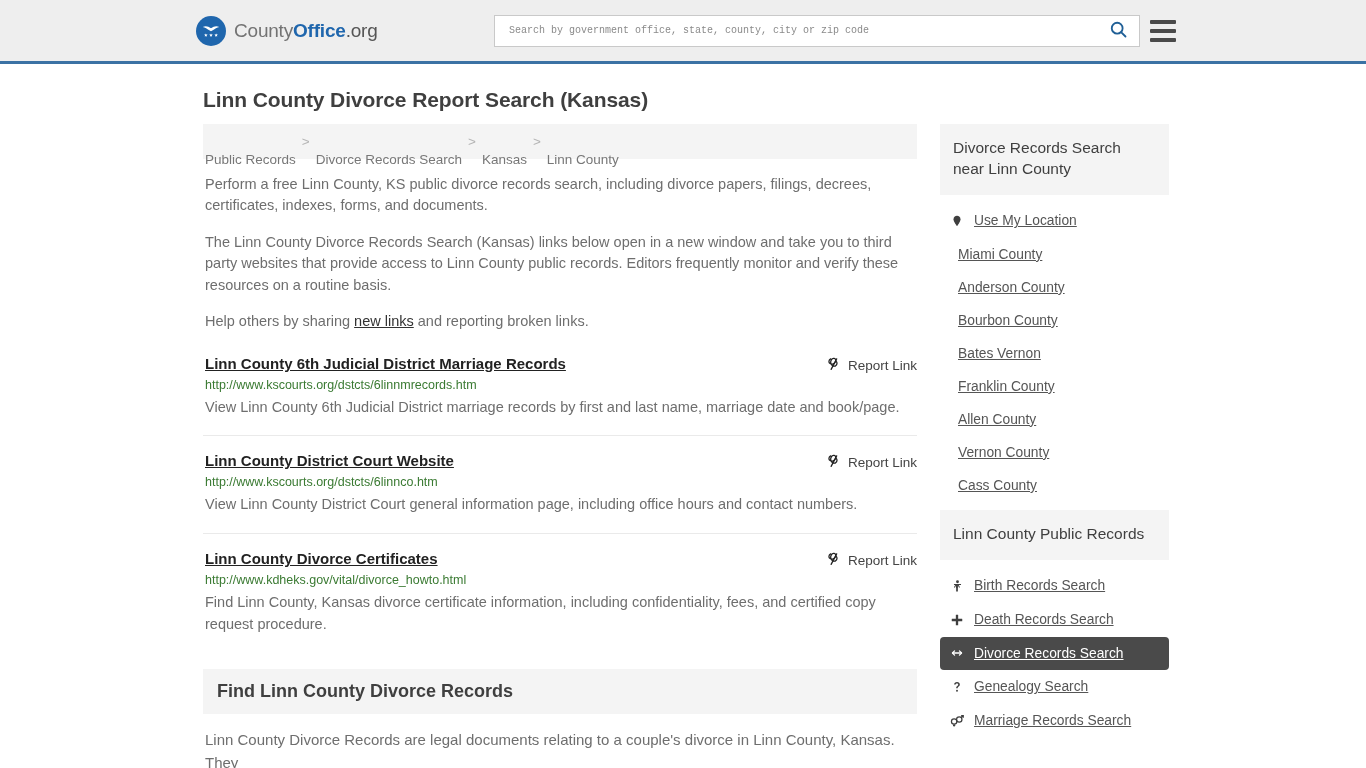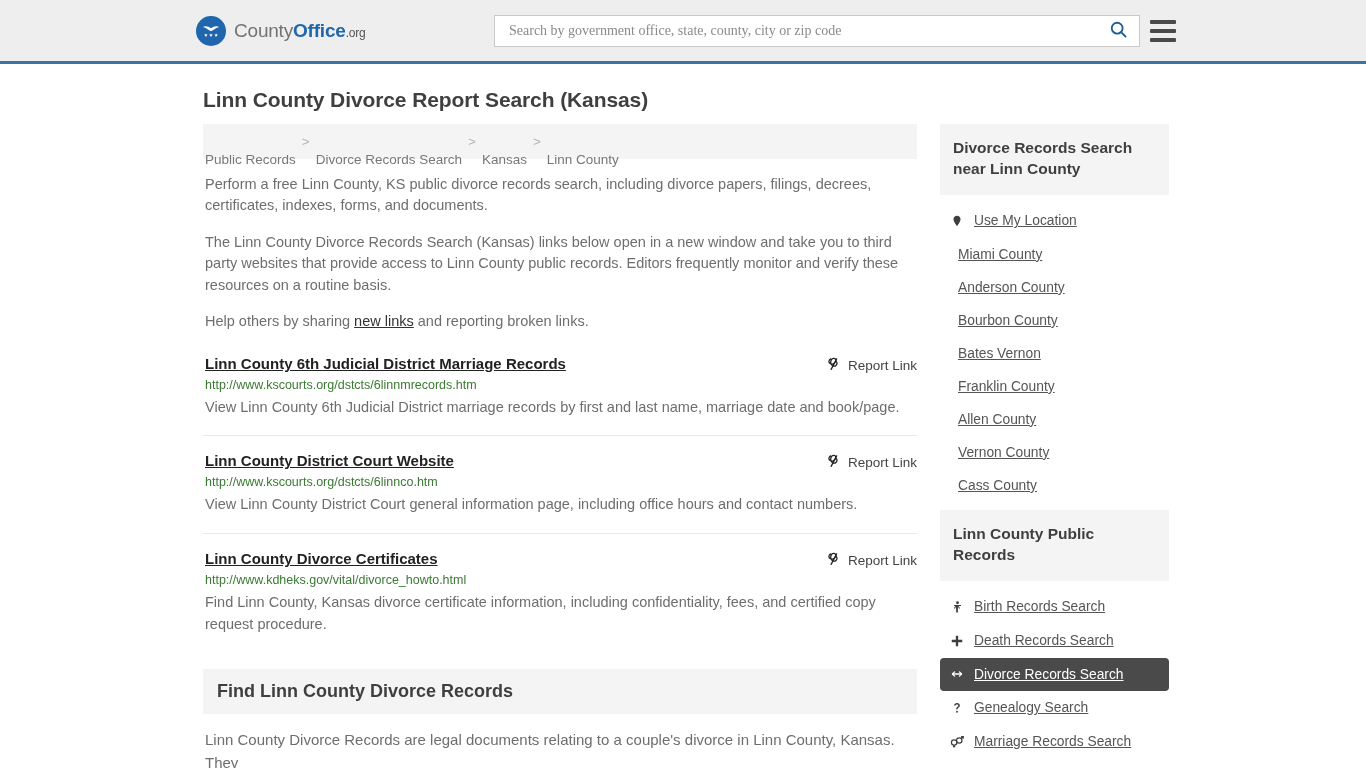--- a/index.html
+++ b/index.html
@@ -39,41 +39,41 @@
     flex-shrink: 0;
   }
   #brand-text {
     font-size: 19px;
     letter-spacing: -0.2px;
     color: #222;
     white-space: nowrap;
   }
   #brand-text .b-bold { font-weight: bold; color: #1f66ad; text-align: right; }
   #brand-text .b-dark { color: #737373; }
-  #brand-text .b-tld { color: #555; font-size: 12px; }
+  #brand-text .b-tld { color: #555; font-size: 19px; }
 
   #search-wrap {
     position: absolute;
     left: 494px;
     width: 646px;
     height: 32px;
     background: #ffffff;
     border: 1px solid #c9c9c9;
     display: flex;
     align-items: center;
     padding: 0 8px 0 12px;
   }
   #search-input {
     flex: 1;
     border: none;
     outline: none;
-    font-size: 14px;
+    font-size: 10px;
     color: #1d4ed8;
     background: transparent;
-    font-family: Liberation Serif, serif;
+    font-family: Liberation Mono, monospace;
   }
   #search-input::placeholder { color: #8a8a8a; }
   #search-btn {
     background: none; border: none; cursor: pointer;
     padding: 0 2px; display: flex; align-items: center;
   }
   #menu-btn {
     position: absolute;
     left: 1150px;
     width: 26px; height: 22px;
@@ -201,21 +201,21 @@
     width: 229px;
   }
   .panel { margin-bottom: 8px; }
   .panel-head {
     background: #f4f4f4;
     padding: 14px 13px 15px 13px;
   }
   .panel-head h3 {
     margin: 0;
     font-size: 15.5px;
-    font-weight: bold;
+    font-weight: normal;
     color: #3f3f3f;
     line-height: 1.35;
   }
   .panel-list { list-style: none; margin: 0; padding: 9px 0 0 0; }
   .panel-list li { margin: 0; }
   .panel-list a {
     display: flex;
     align-items: center;
     gap: 9px;
     padding: 9px 10px 9px 9px;

